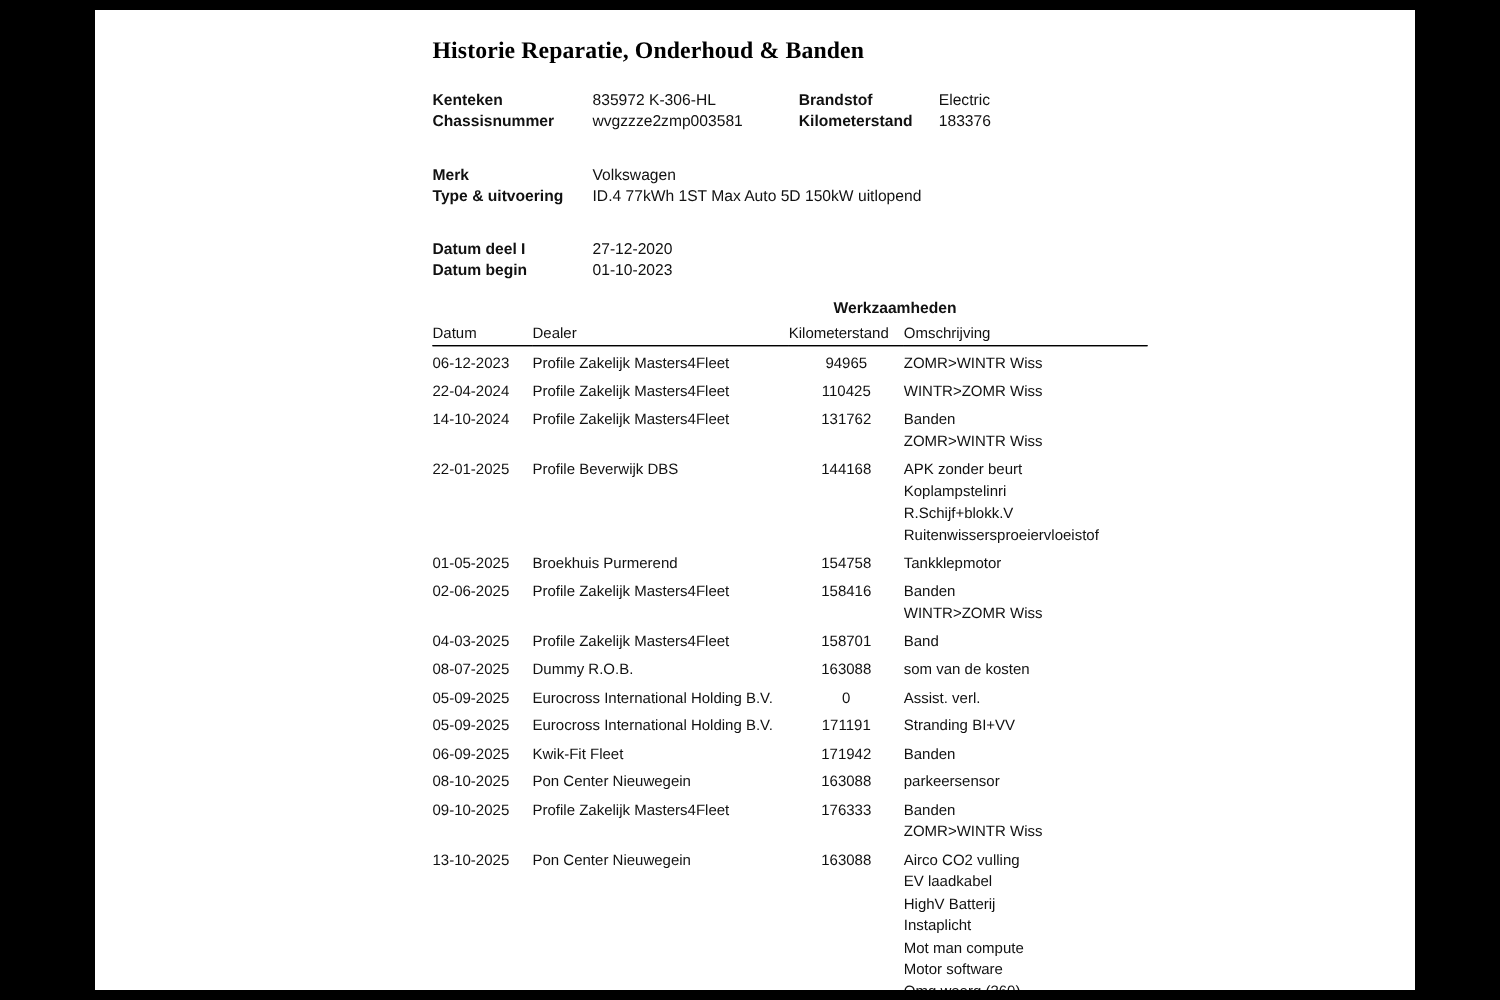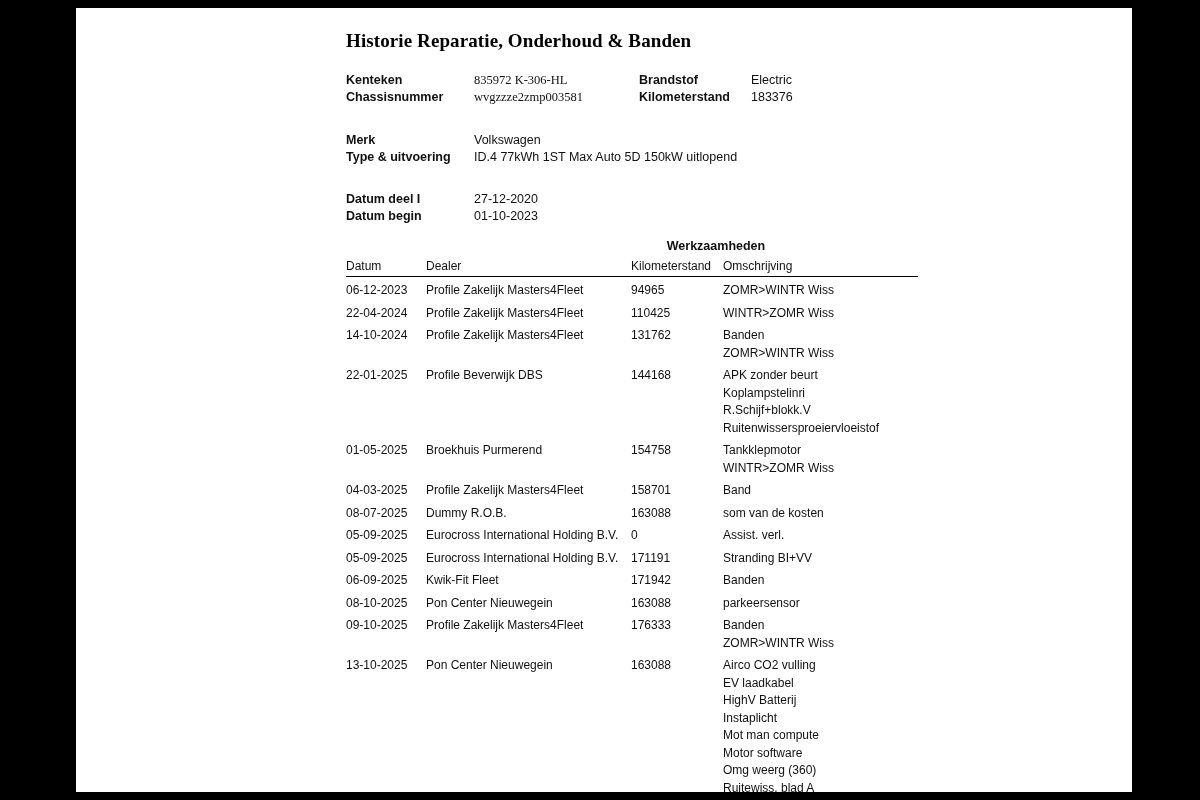--- a/index.html
+++ b/index.html
@@ -47,21 +47,20 @@
     color: #111111;
   }
   .meta-label {
     font-weight: bold;
     width: 128px;
     flex: 0 0 128px;
   }
   .meta-value {
     width: 165px;
     flex: 0 0 165px;
-    font-family: Liberation Serif, serif;
   }
   .meta-label2 {
     font-weight: bold;
     width: 112px;
     flex: 0 0 112px;
   }
   .meta-value2 {
     flex: 1 1 auto;
   }
   .meta-value-wide {
@@ -85,21 +84,21 @@
   }
   table.works thead th {
     font-weight: normal;
     text-align: left;
     padding: 0 0 3px 0;
     border-bottom: 1.3px solid #000000;
     vertical-align: bottom;
   }
   th.c-datum, td.c-datum { width: 80px; }
   th.c-dealer, td.c-dealer { width: 205px; padding-right: 8px; }
-  th.c-km, td.c-km { width: 92px; text-align: left; padding-right: 8px; }
+  th.c-km, td.c-km { width: 92px; text-align: center; padding-right: 8px; }
   th.c-omschr, td.c-omschr { width: 195px; }
   th.c-km { text-align: right; }
   table.works tbody td {
     padding: 1px 0 1px 0;
     vertical-align: top;
     line-height: 16.5px;
   }
   tbody tr.first-line td { padding-top: 5px; }
   tbody tr.sub-line td { padding-top: 0; }
   td.c-omschr { white-space: nowrap; }
@@ -212,20 +211,26 @@
             <td class="c-dealer"></td>
             <td class="c-km"></td>
             <td class="c-omschr">Ruitenwissersproeiervloeistof</td>
           </tr>
           <tr class="first-line">
             <td class="c-datum">01-05-2025</td>
             <td class="c-dealer">Broekhuis Purmerend</td>
             <td class="c-km">154758</td>
             <td class="c-omschr">Tankklepmotor</td>
           </tr>
+          <tr class="first-line">
+            <td class="c-datum">02-06-2025</td>
+            <td class="c-dealer">Profile Zakelijk Masters4Fleet</td>
+            <td class="c-km">158416</td>
+            <td class="c-omschr">Banden</td>
+          </tr>
           <tr class="sub-line">
             <td class="c-datum"></td>
             <td class="c-dealer"></td>
             <td class="c-km"></td>
             <td class="c-omschr">WINTR&gt;ZOMR Wiss</td>
           </tr>
           <tr class="first-line">
             <td class="c-datum">04-03-2025</td>
             <td class="c-dealer">Profile Zakelijk Masters4Fleet</td>
             <td class="c-km">158701</td>

